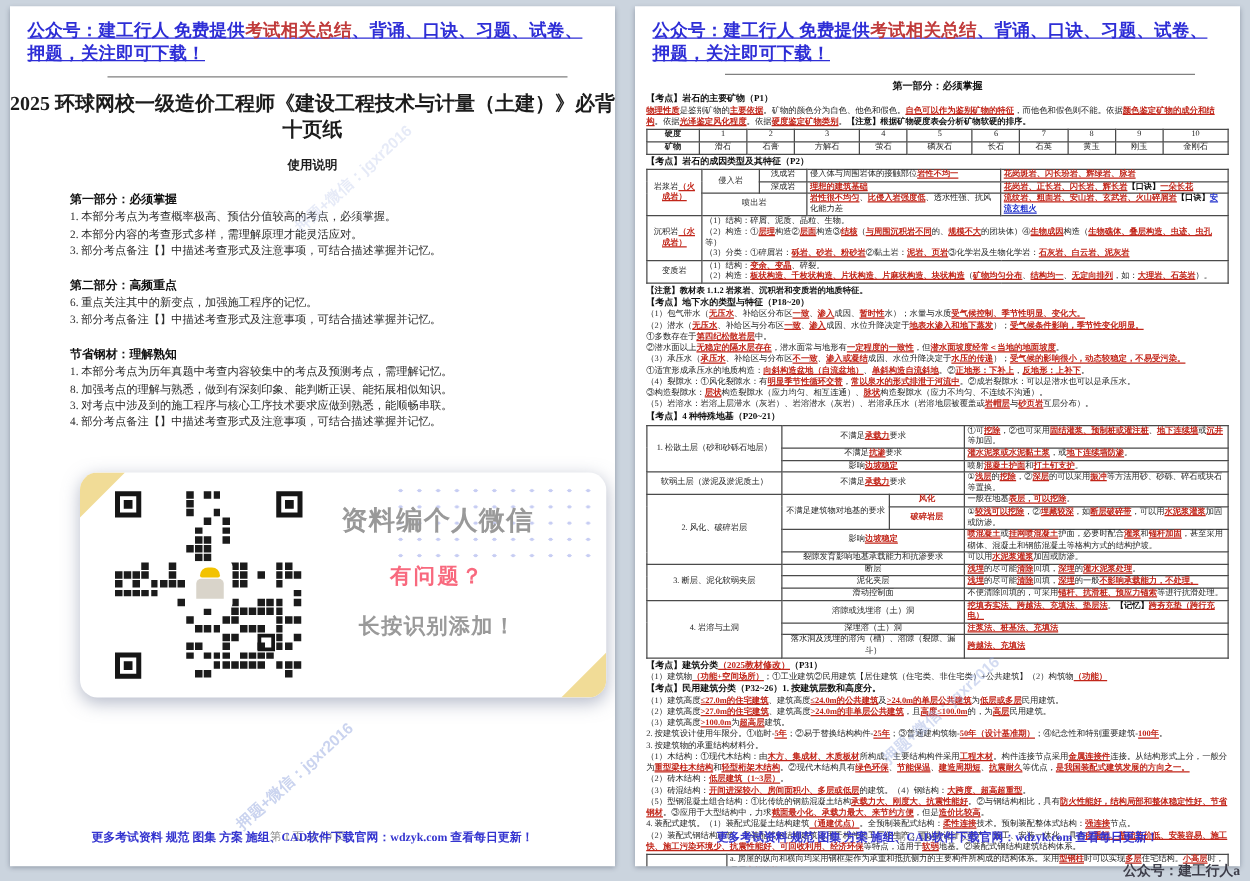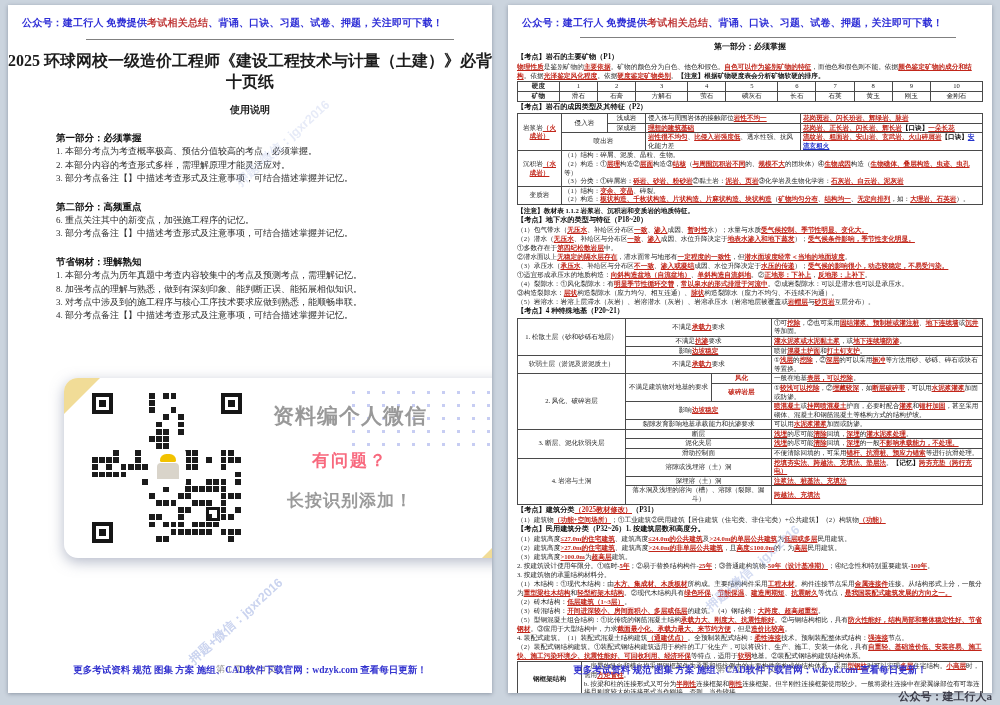--- a/index.html
+++ b/index.html
@@ -1,28 +1,28 @@
 <!DOCTYPE html>
 <html><head>
 <meta charset="utf-8">
 <style>
   html,body{margin:0;padding:0;}
   .stage{position:relative;width:1000px;height:705px;background:#cbd4de;font-family:"Liberation Serif",serif;overflow:hidden;}
   .page{position:absolute;top:5px;width:484px;height:688px;background:#ffffff;box-shadow:0 1px 4px rgba(50,60,80,.4);overflow:hidden;}
   .page-left{left:8px;}
   .page-right{left:508px;}
-  .hdr{margin:11px 12px 0 14px;font-size:10px;font-weight:bold;color:#2e2ed6;letter-spacing:.2px;}
+  .hdr{margin:11px 12px 0 14px;font-size:14px;font-weight:bold;color:#2e2ed6;letter-spacing:.2px;text-decoration:underline;}
   .rule{border:none;border-top:1px solid #808080;margin:9px 38px 0 78px;}
   .rule-r{border:none;border-top:1px solid #808080;margin:7px 36px 0 72px;}
   
   .title{margin-top:11px;text-align:center;font-size:16px;font-weight:bold;color:#1c1c1c;}
   .subtitle{margin-top:10px;text-align:center;font-size:10px;font-weight:bold;color:#1c1c1c;}
   .sec{margin:15px 40px 0 48px;font-size:9px;line-height:13.4px;color:#2b2b2b;}
   .sec-h{font-weight:bold;color:#101010;font-size:9.5px;}
-  .qr-card{position:absolute;left:56px;top:373px;width:454px;height:180px;background:#fff;border-radius:14px;box-shadow:0 4px 14px rgba(110,120,150,.5);overflow:hidden;}
+  .qr-card{position:absolute;left:56px;top:373px;width:421px;height:180px;background:#fff;border-radius:14px;box-shadow:0 4px 14px rgba(110,120,150,.5);overflow:hidden;}
   .tri-tl{position:absolute;top:0;left:0;width:0;height:0;border-top:36px solid #f1dc97;border-right:36px solid transparent;}
   .tri-br{position:absolute;bottom:0;right:0;width:0;height:0;border-bottom:36px solid #f1dc97;border-left:36px solid transparent;}
   .dots{position:absolute;top:8px;right:12px;width:160px;height:66px;background-image:radial-gradient(#c7cdf3 1.6px,transparent 1.8px);background-size:15px 13px;}
   .qr{position:absolute;left:28px;top:15px;width:150px;height:150px;background:#fff;}
   .qr-grid{position:absolute;left:0;top:0;width:150px;height:150px;}
   .qr-finder{position:absolute;width:21px;height:21px;border:4px solid #161616;box-sizing:border-box;background:#fff;}
   .qr-finder::after{content:"";position:absolute;left:3px;top:3px;width:7px;height:7px;background:#161616;}
   .f1{left:0;top:0;} .f2{right:0;top:0;} .f3{left:0;bottom:0;}
   .qr-align{position:absolute;right:22px;bottom:22px;width:14px;height:14px;border:3px solid #161616;box-sizing:border-box;}
   .qr-center{position:absolute;left:58px;top:56px;width:36px;height:38px;background:#fff;border-radius:4px;}

